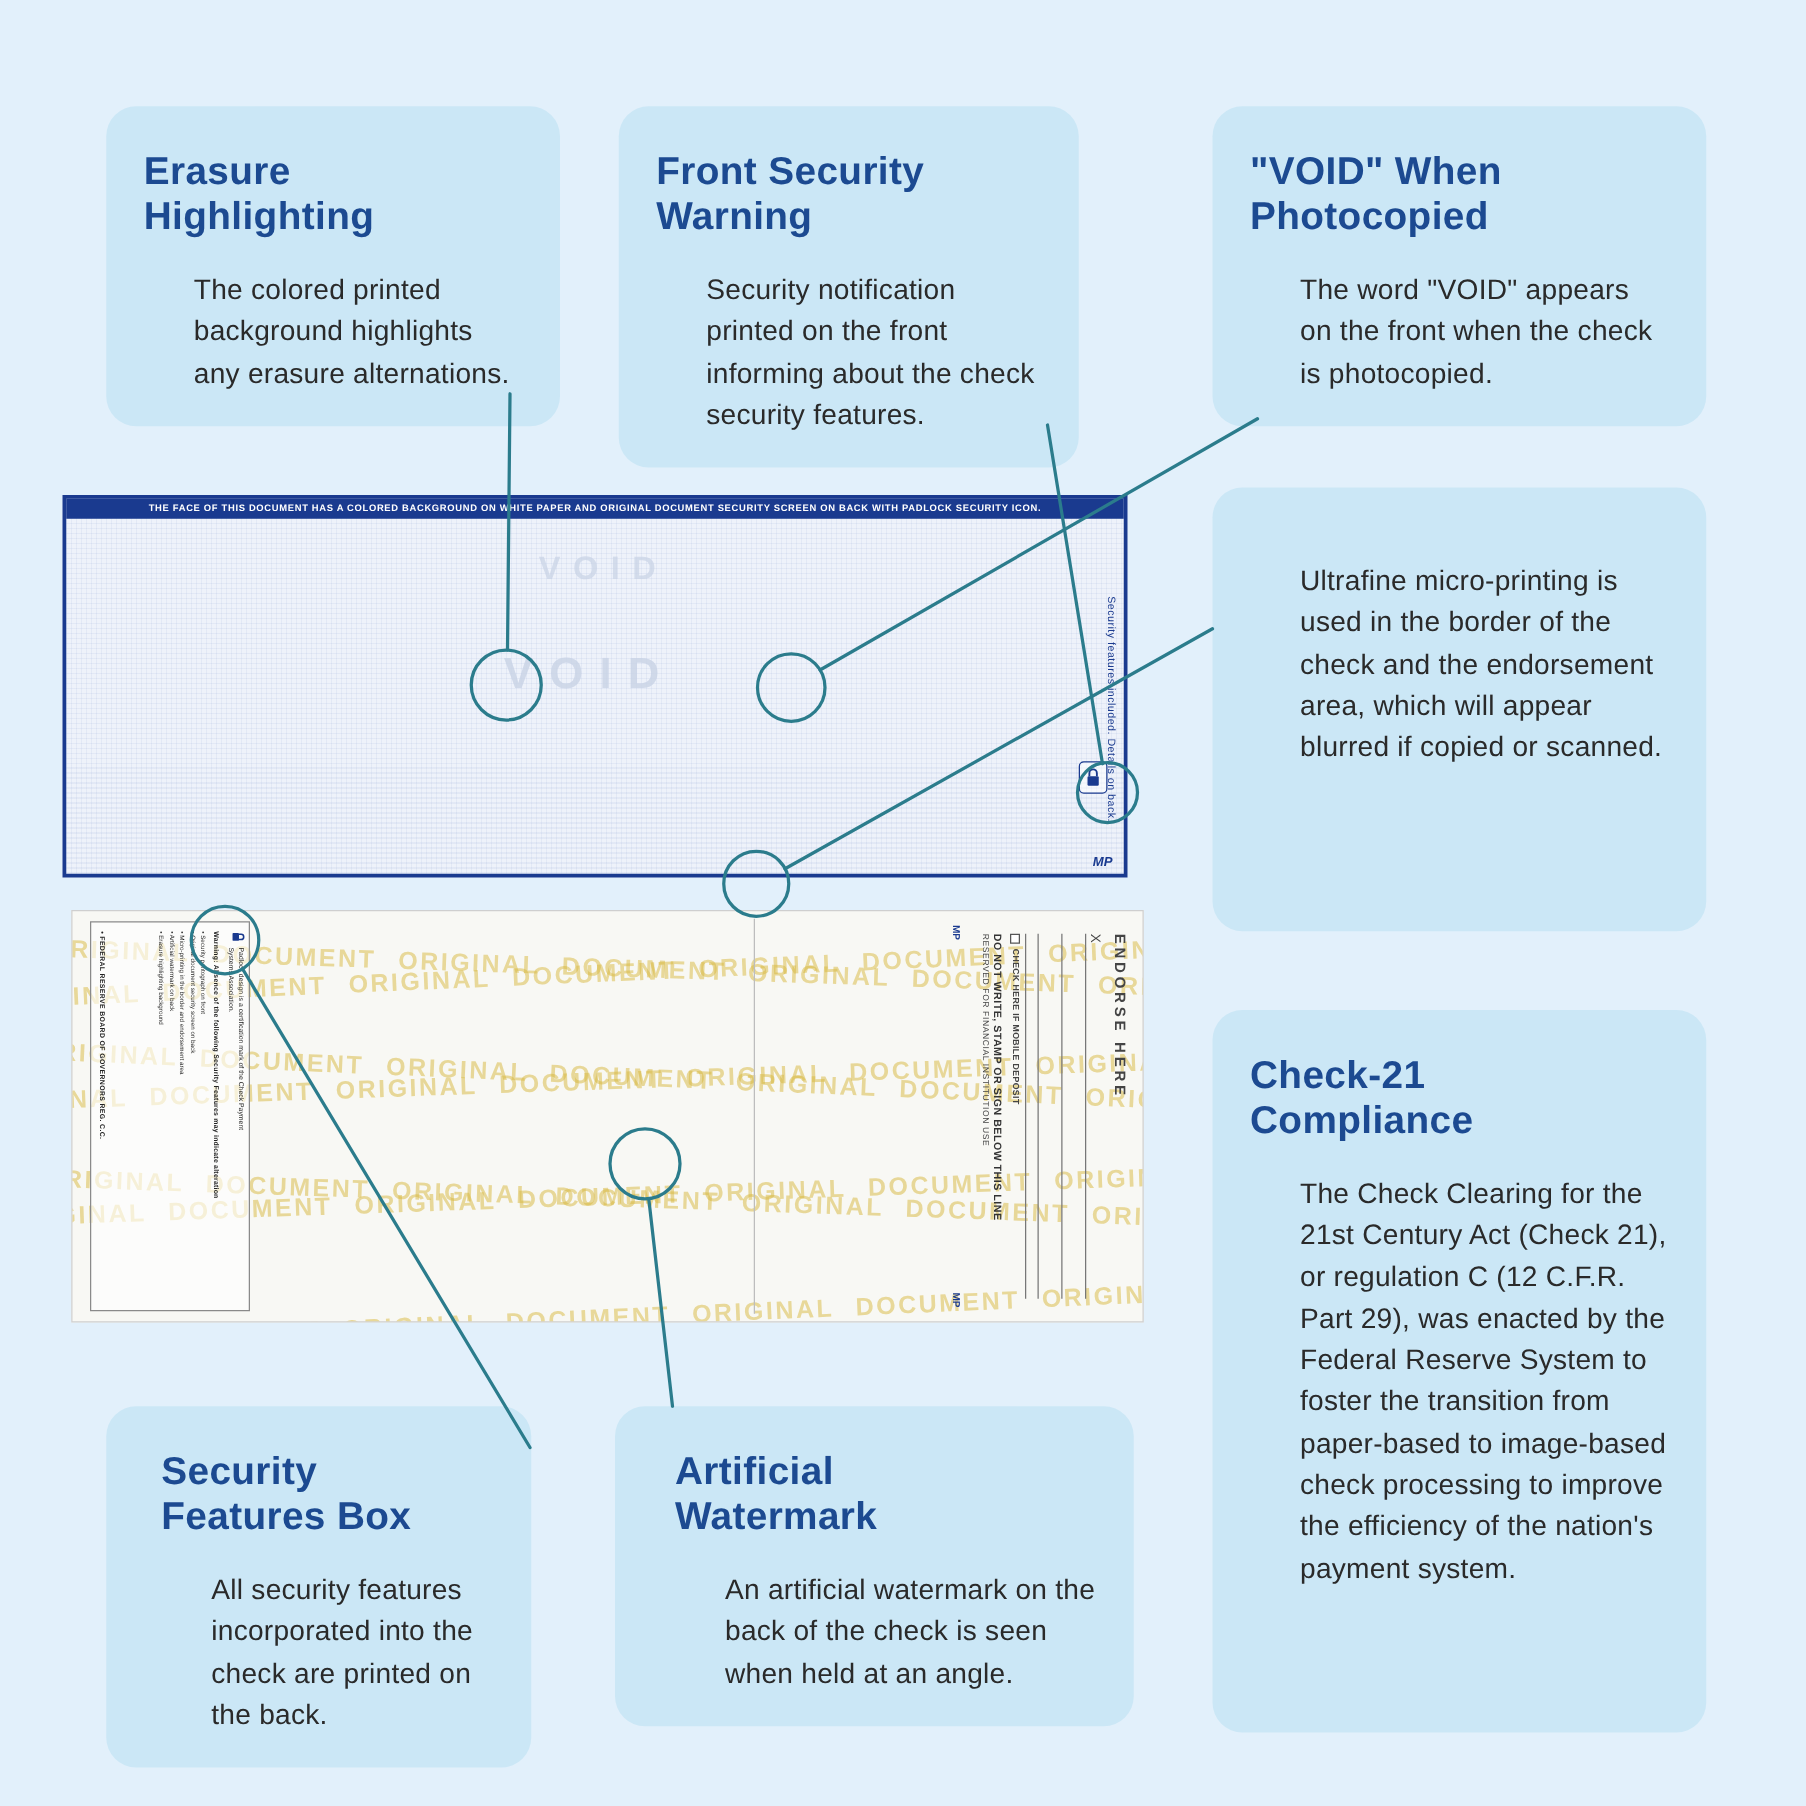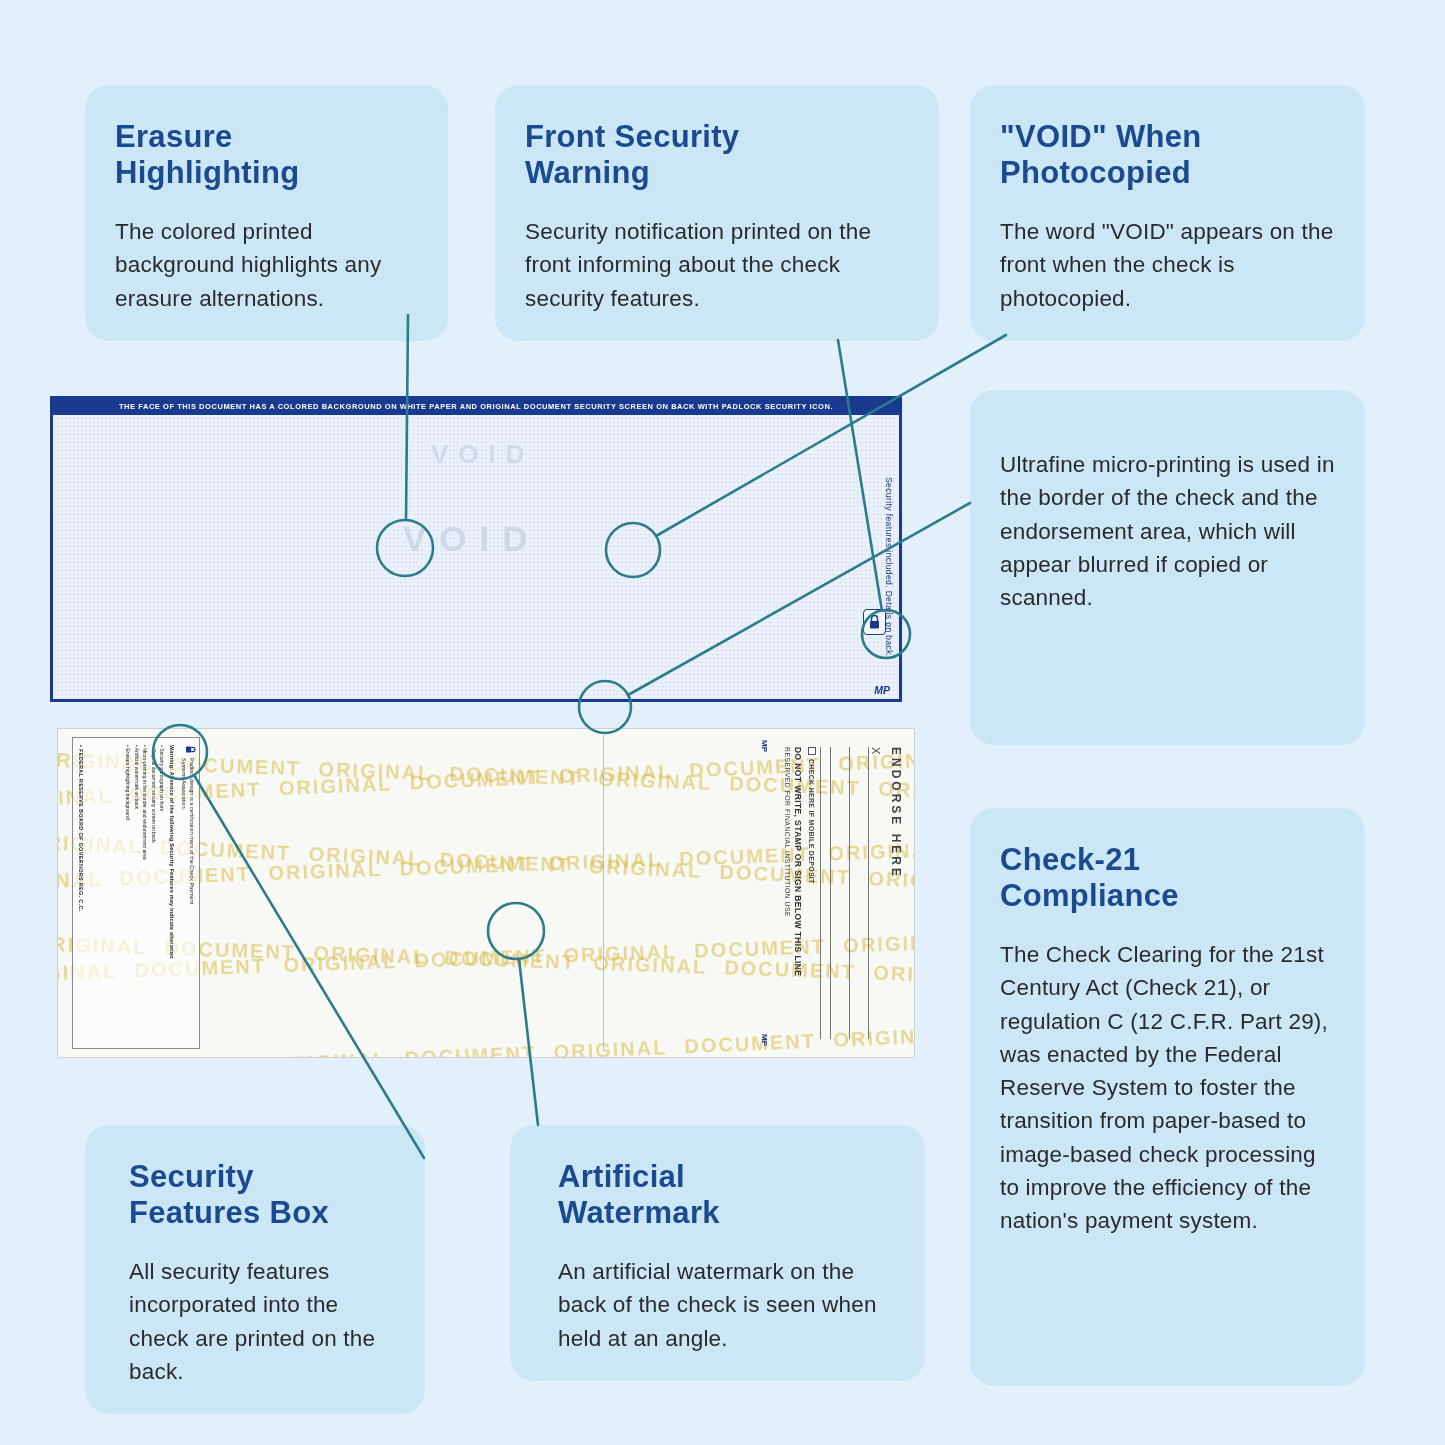--- a/index.html
+++ b/index.html
@@ -3,21 +3,21 @@
 <meta charset="utf-8">
 <style>
   * { margin:0; padding:0; box-sizing:border-box; }
   html,body { font-family:"Liberation Sans", sans-serif; }
   body { background:var(--page-bg,#e2f0fb); }
   .canvas { position:relative; width:1445px; height:1445px; background:var(--page-bg,#e2f0fb); overflow:hidden; }
 
   
   .card { position:absolute; background:var(--card-bg,#cbe7f6); border-radius:24px; padding:34px 30px 26px 30px; z-index:2; }
   .card h2 { color:var(--heading,#1c4a91); font-size:31px; line-height:1.16; white-space:pre-line; letter-spacing:.3px; font-weight:bold; }
-  .card p { color:var(--body-text,#2a2a2a); font-size:22.5px; line-height:1.48; margin-top:24px; letter-spacing:.2px; }
+  .card p { color:var(--body-text,#2a2a2a); font-size:22.5px; line-height:1.48; margin-top:24px; letter-spacing:.2px;margin-left:40px; }
 
   
   .check-front { position:absolute; left:50px; top:396px; width:852px; height:306px; z-index:1;
     border:3px solid var(--check-navy,#1a3a8f); background-color:#eef2fa;
     background-image:
       repeating-linear-gradient(0deg, rgba(90,120,190,.08) 0 1px, transparent 1px 4px),
       repeating-linear-gradient(90deg, rgba(90,120,190,.08) 0 1px, transparent 1px 4px); }
   .front-topbar { height:16px; background:var(--check-navy,#1a3a8f); color:#ffffff; font-size:7.5px; font-weight:bold;
     letter-spacing:.55px; text-align:center; line-height:16px; white-space:nowrap; overflow:hidden; }
   .void { position:absolute; font-weight:bold; color:#c9d3e6; }
@@ -69,21 +69,21 @@
 <body>
 
 <div class="canvas">
 
   <section class="card" style="left:85px; top:85px; width:363px; min-height:230px;">
     <h2>Erasure
 Highlighting</h2>
     <p>The colored printed background highlights any erasure alternations.</p>
   </section>
 
-  <section class="card" style="left:495px; top:85px; width:444px; min-height:255px;">
+  <section class="card" style="left:495px; top:85px; width:368px; min-height:255px;">
     <h2>Front Security
 Warning</h2>
     <p>Security notification printed on the front informing about the check security features.</p>
   </section>
 
   <section class="card" style="left:970px; top:85px; width:395px; min-height:250px;">
     <h2>"VOID" When
 Photocopied</h2>
     <p>The word "VOID" appears on the front when the check is photocopied.</p>
   </section>
@@ -97,21 +97,21 @@
 Compliance</h2>
     <p>The Check Clearing for the 21st Century Act (Check 21), or regulation C (12 C.F.R. Part 29), was enacted by the Federal Reserve System to foster the transition from paper-based to image-based check processing to improve the efficiency of the nation's payment system.</p>
   </section>
 
   <section class="card" style="left:85px; top:1125px; width:340px; min-height:255px;padding-left:44px;">
     <h2>Security
 Features Box</h2>
     <p>All security features incorporated into the check are printed on the back.</p>
   </section>
 
-  <section class="card" style="left:510px; top:1125px; width:415px; min-height:250px;padding-left:48px;">
+  <section class="card" style="left:492px; top:1125px; width:415px; min-height:250px;padding-left:48px;">
     <h2>Artificial
 Watermark</h2>
     <p>An artificial watermark on the back of the check is seen when held at an angle.</p>
   </section>
 
   <div class="check-front">
     <div class="front-topbar">THE FACE OF THIS DOCUMENT HAS A COLORED BACKGROUND ON WHITE PAPER AND ORIGINAL DOCUMENT SECURITY SCREEN ON BACK WITH PADLOCK SECURITY ICON.</div>
     <div class="void void1">VOID</div>
     <div class="void void2">VOID</div>
     <div class="front-side-text">Security features included. Details on back.</div>

